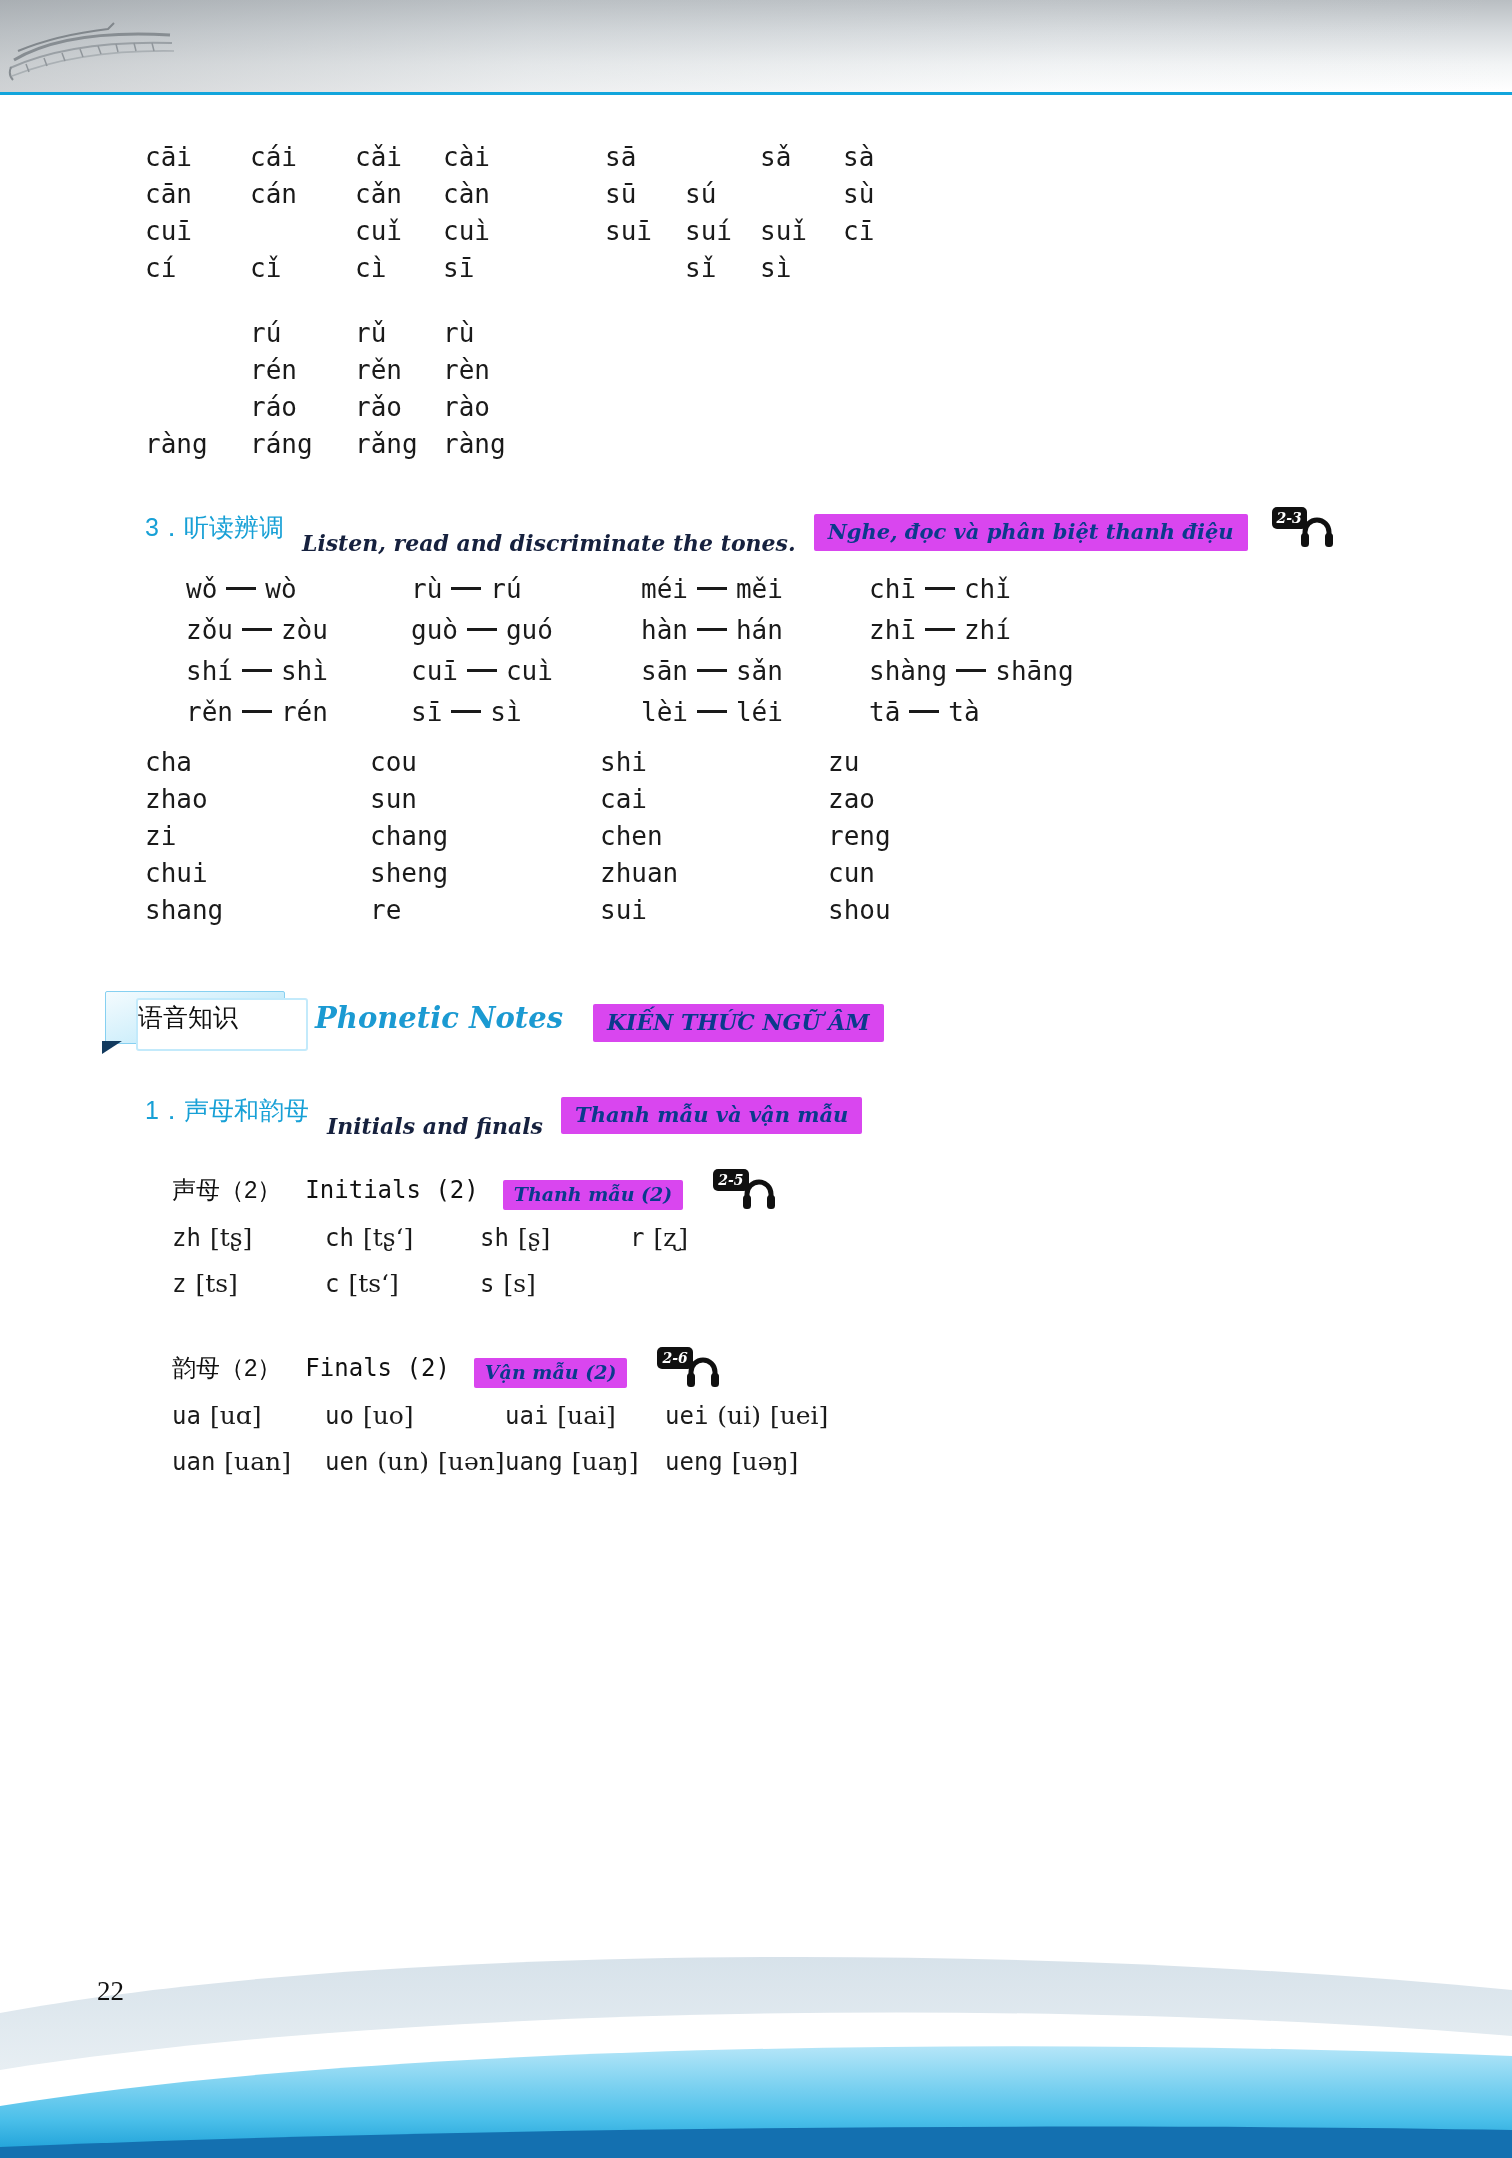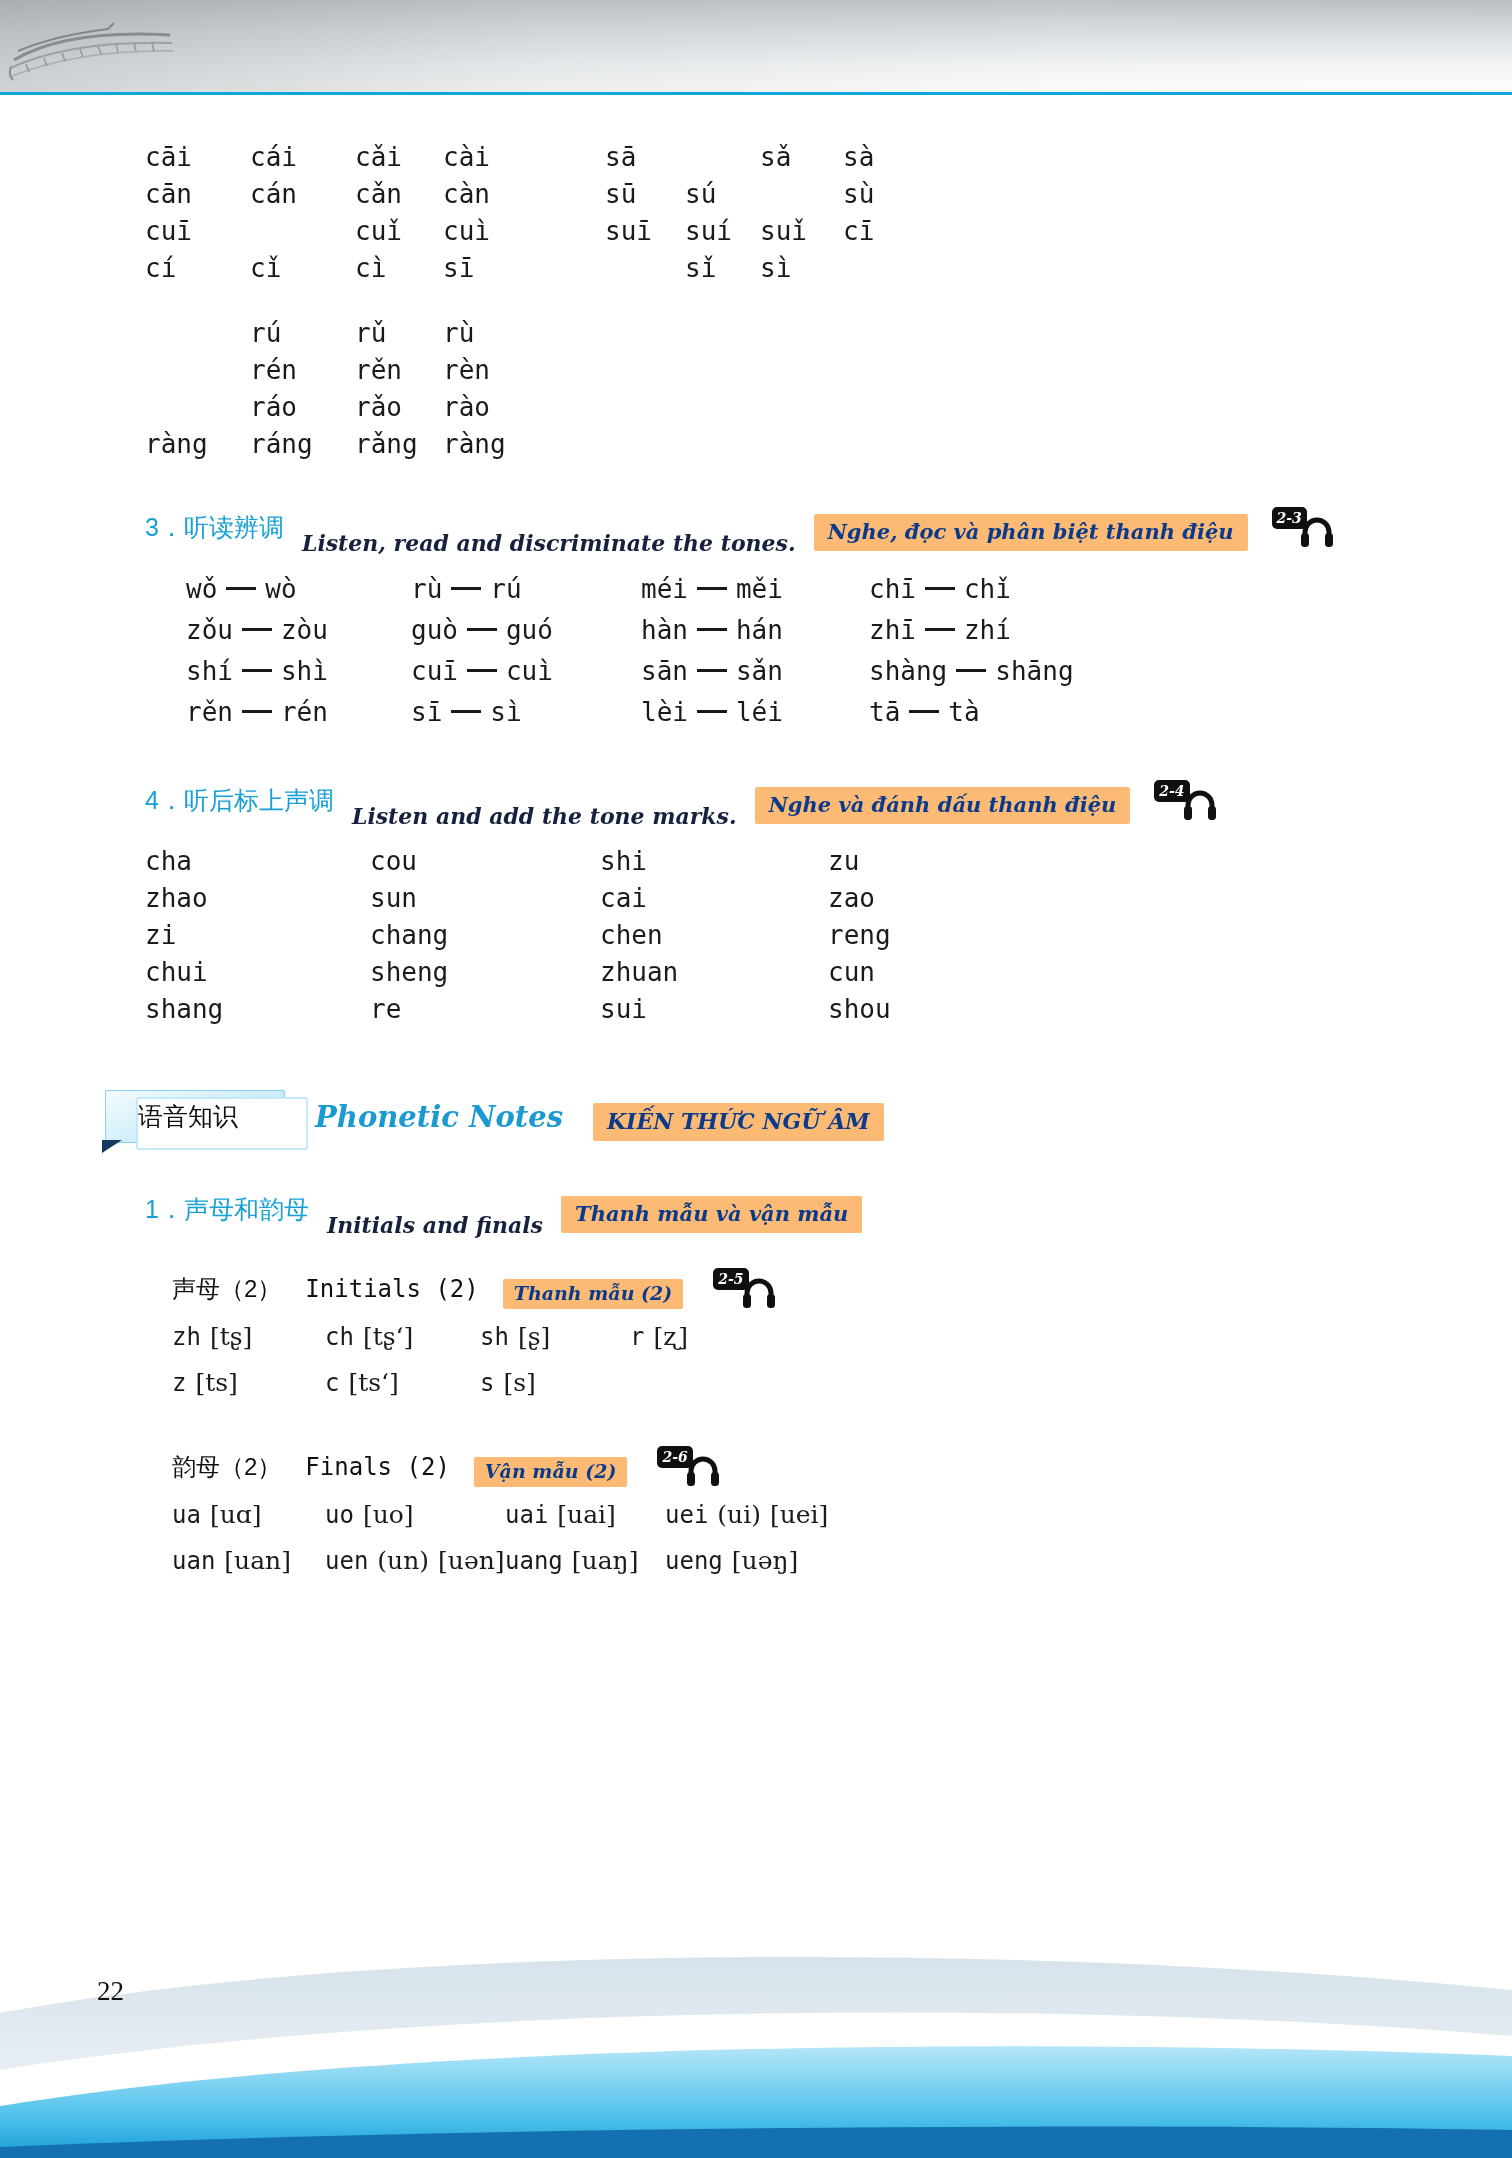--- a/index.html
+++ b/index.html
@@ -26,21 +26,21 @@
 
   .drill-grid { display:grid; line-height:37px; font-family:"DejaVu Sans Mono", monospace; font-size:26px; color:#1a1a1a; }
   .cs-grid { grid-template-columns:105px 105px 88px 162px 80px 75px 83px 1fr; }
   .r-grid  { grid-template-columns:105px 105px 88px 1fr; margin-top:28px; }
 
   
   .sec-head { display:flex; align-items:center; gap:18px; margin-top:36px; }
   .sec-title { color:#17a0d6; font-size:25px; font-weight:500; white-space:nowrap; }
   .sec-en { font-family:"DejaVu Serif", serif; font-style:italic; font-weight:bold; font-size:22px; color:#16213e; white-space:nowrap;margin-top:31px; }
   .vi-box {
-    display:inline-block; background:#fdba74; color:#0a3a8c;
+    display:inline-block; background:#d946ef; color:#0a3a8c;
     font-family:"DejaVu Serif", serif; font-style:italic; font-weight:bold;
     font-size:21px; padding:5px 14px 7px; border-radius:2px; white-space:nowrap;margin-top:10px;
   }
   .vi-box.small { font-size:19px; padding:3px 11px 5px; }
 
   
   .audio { position:relative; display:inline-flex; align-items:flex-start; margin-left:6px;justify-content:space-between; }
   .audio-num {
     position:relative; z-index:2; background:#101010; color:#fff;
     font-family:"DejaVu Serif", serif; font-style:italic; font-weight:bold;
@@ -267,33 +267,20 @@
           <i class="dash"></i>
           <span>léi</span>
         </span>
       <span class="pair">
           <span>tā</span>
           <i class="dash"></i>
           <span>tà</span>
         </span>
     </section>
 
-    <div class="sec-head" style="margin-top:42px;">
-      <span class="sec-title"><span>4．</span><span>听后标上声调</span></span>
-      <span class="sec-en">Listen and add the tone marks.</span>
-      <span class="vi-box">Nghe và đánh dấu thanh điệu</span>
-      <span class="audio">
-        <span class="audio-num">2-4</span>
-        <svg viewBox="0 0 38 34" aria-hidden="true">
-          <path d="M7 29 V17 a12 12 0 0 1 24 0 V29" fill="none" stroke="#101010" stroke-width="5" stroke-linecap="round"></path>
-          <rect x="3" y="18" width="8" height="14" rx="3.5" fill="#101010"></rect>
-          <rect x="27" y="18" width="8" height="14" rx="3.5" fill="#101010"></rect>
-        </svg>
-      </span>
-    </div>
 
     <section class="syll-grid">
       <span>cha</span>
       <span>cou</span>
       <span>shi</span>
       <span>zu</span>
 
       <span>zhao</span>
       <span>sun</span>
       <span>cai</span>

